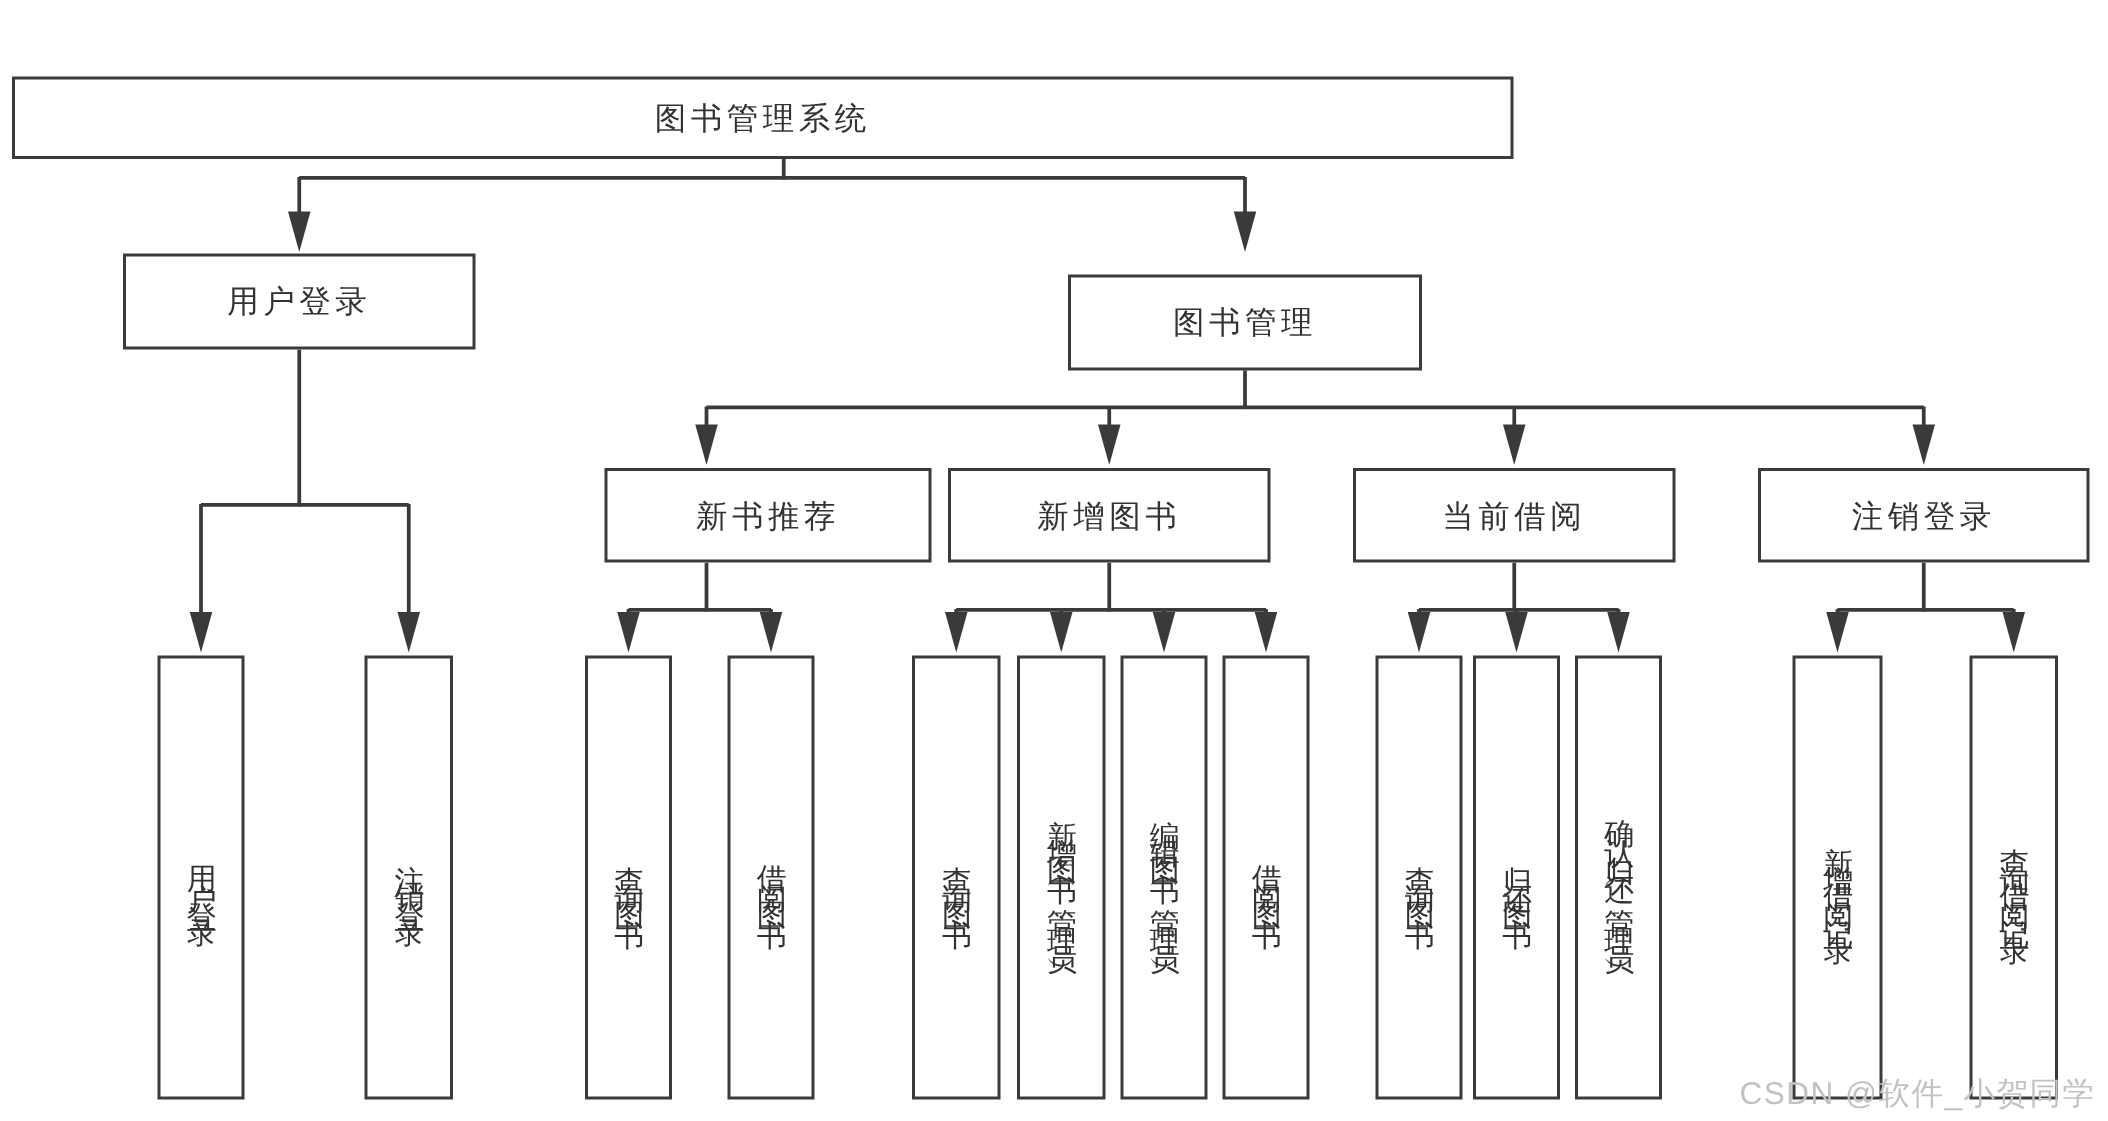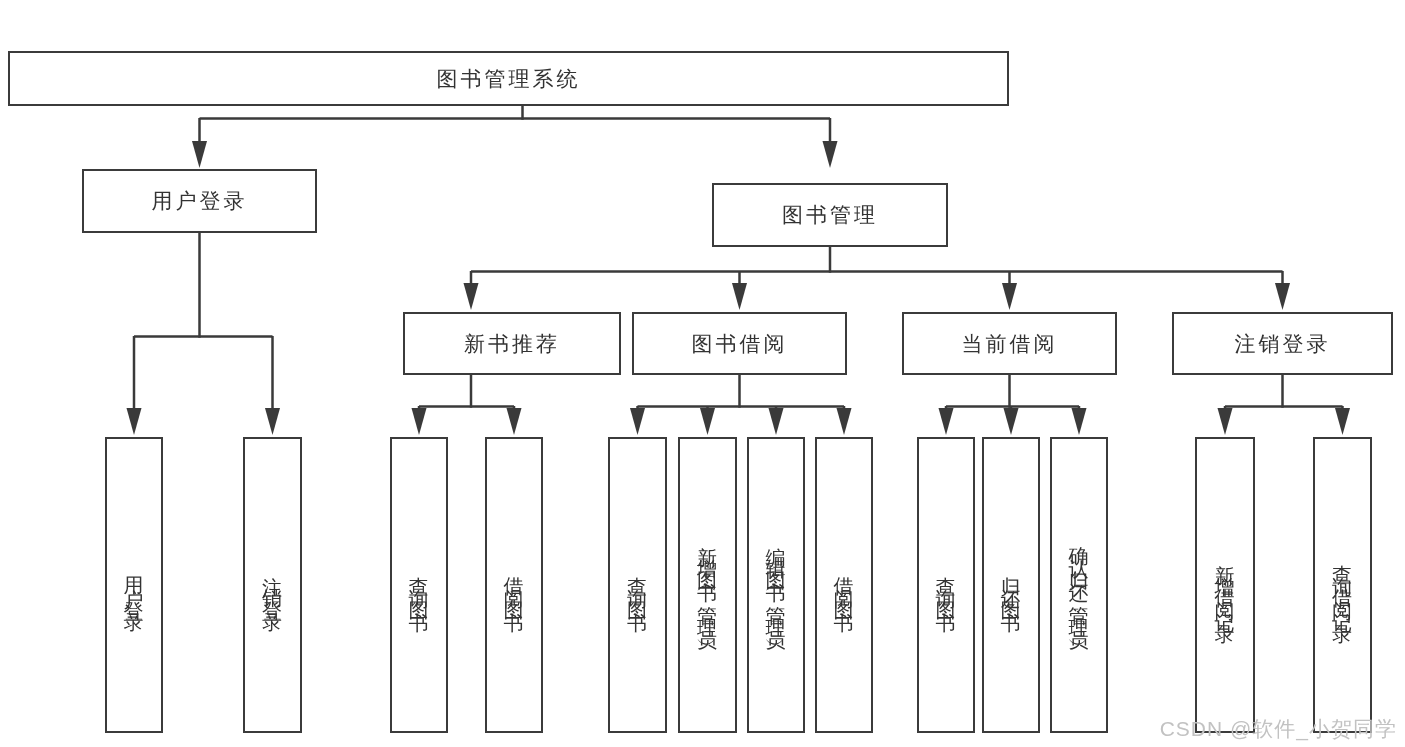--- a/index.html
+++ b/index.html
@@ -108,21 +108,21 @@
     <span>用户登录</span>
   </div>
   <div class="node" style="left:712px; top:183px; width:236px; height:64px;">
     <span>图书管理</span>
   </div>
 
   <div class="node" style="left:362px; top:312px; width:218px; height:63px;margin-left:41px;">
     <span>新书推荐</span>
   </div>
   <div class="node" style="left:632px; top:312px; width:215px; height:63px;">
-    <span>图书借阅</span>
+    <span>新增图书</span>
   </div>
   <div class="node" style="left:902px; top:312px; width:215px; height:63px;justify-content:center;">
     <span>当前借阅</span>
   </div>
   <div class="node" style="left:1172px; top:312px; width:221px; height:63px;">
     <span>注销登录</span>
   </div>
 
   <div class="node vnode" style="left:105px; top:437px; width:58px; height:296px;">
     <span>用户登录</span>

